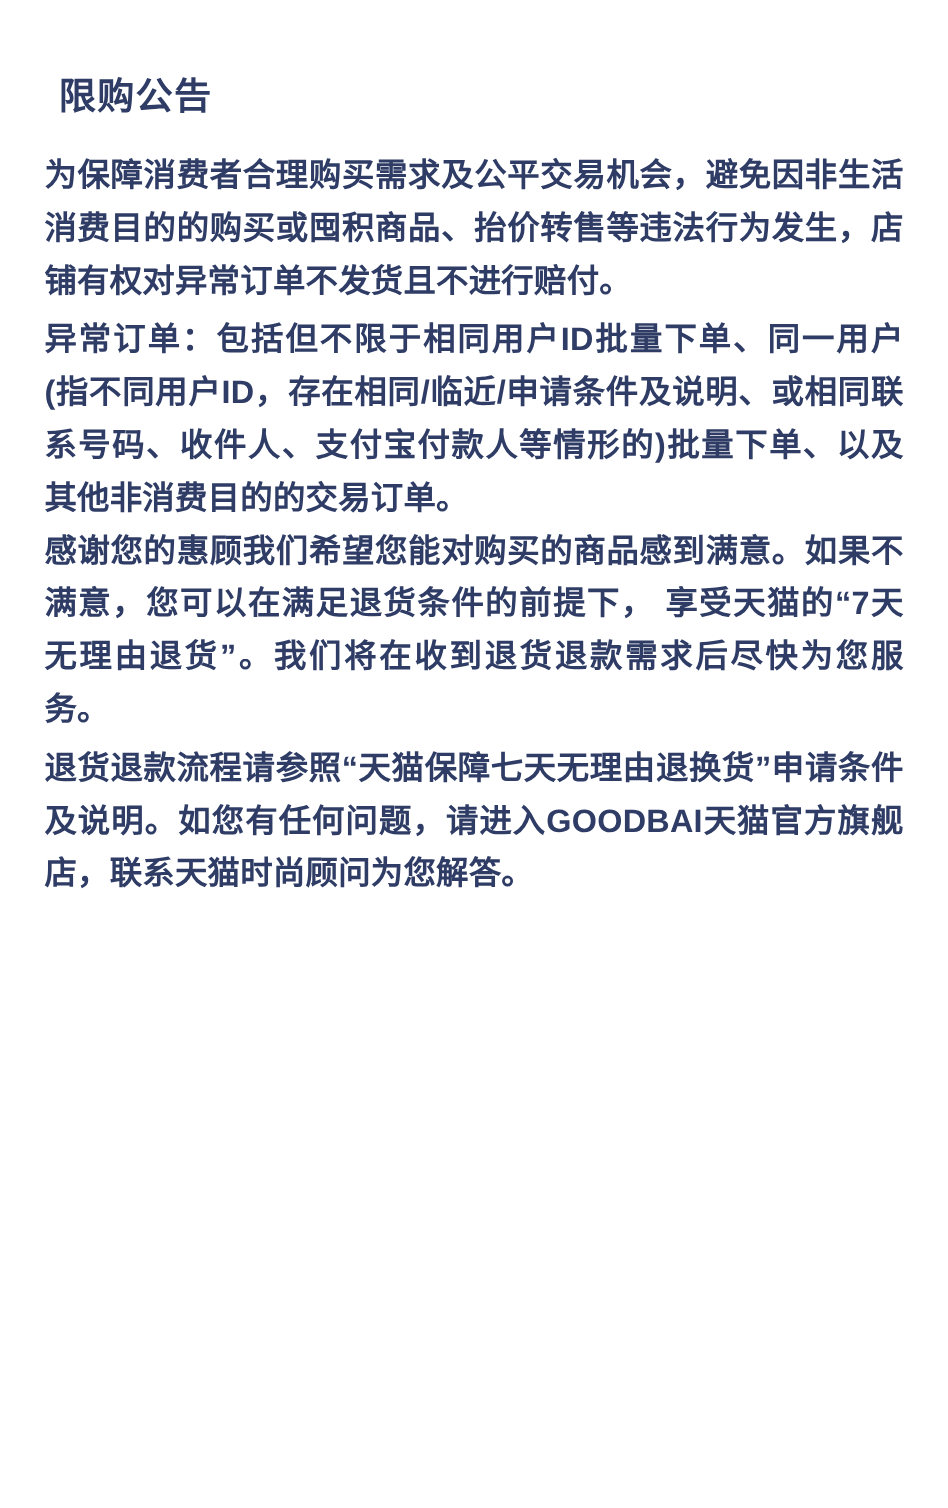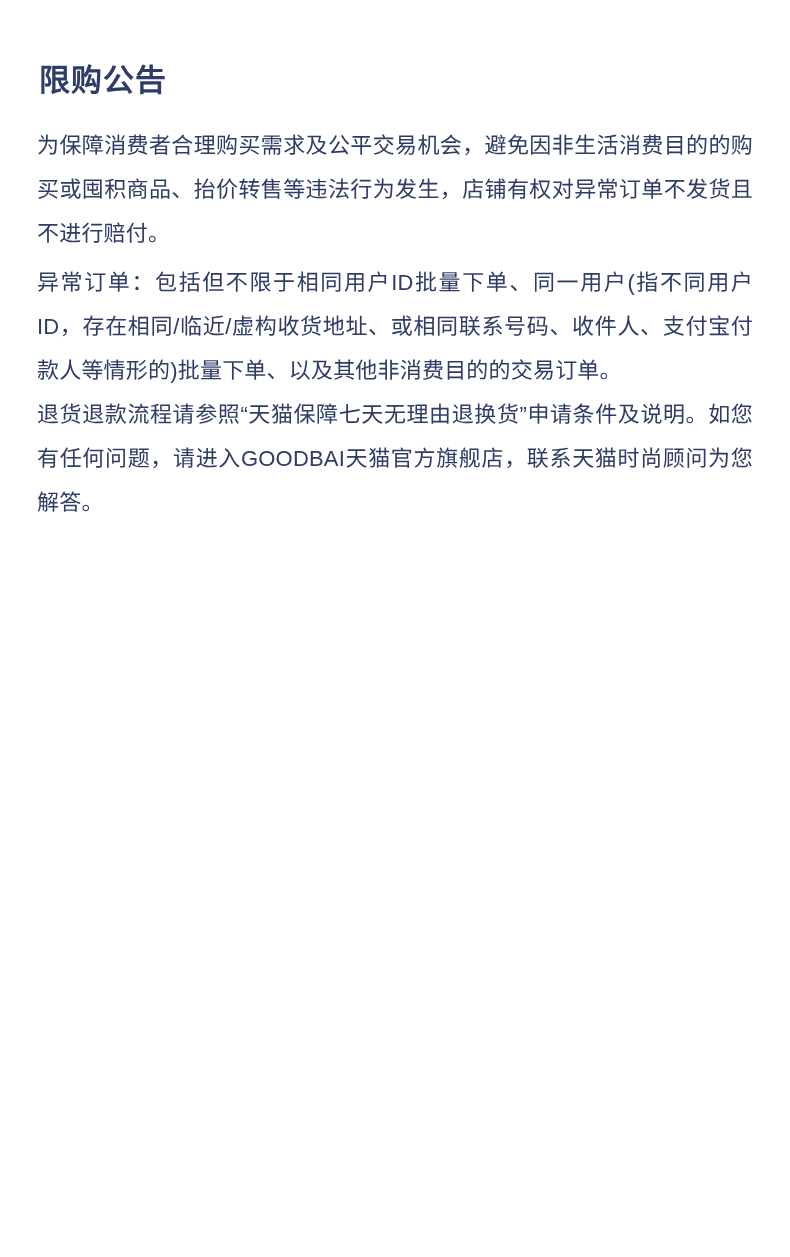--- a/index.html
+++ b/index.html
@@ -19,48 +19,50 @@
     width: 790px;
     height: 1257px;
     padding: 0 37px 60px 37px;
     background: #ffffff;
   }
   .policy-section { display: block; }
   .section-title {
     font-size: 31px;
     font-weight: 700;
     line-height: 38px;
-    margin: 2px;
+    margin: 12px;
     letter-spacing: 1px;
   }
   .policy-section.first .section-title {
     margin-top: 62px;
     margin-bottom: 24px;
   }
   .policy-section.second .section-title {
     margin-top: 150px;
     margin-bottom: 20px;
   }
   .para {
-    font-size: 22px;
+    font-size: 27px;
     line-height: 44px;
     margin: 0 0 5px 0;
     text-align: justify;
     letter-spacing: 0.2px;
+    font-weight: bold;
   }
   .para:last-child { margin-bottom: 0; }
 </style>
 </head>
 <body style="background: rgb(255, 255, 255);">
 
 <div class="page">
 
   <section class="policy-section first">
     <h2 class="section-title">限购公告</h2>
     <p class="para">为保障消费者合理购买需求及公平交易机会，避免因非生活消费目的的购买或囤积商品、抬价转售等违法行为发生，店铺有权对异常订单不发货且不进行赔付。</p>
-    <p class="para">异常订单：包括但不限于相同用户ID批量下单、同一用户(指不同用户ID，存在相同/临近/虚构收货地址、或相同联系号码、收件人、支付宝付款人等情形的)批量下单、以及其他非消费目的的交易订单。</p>
+    <p class="para">异常订单：包括但不限于相同用户ID批量下单、同一用户(指不同用户ID，存在相同/临近/申请条件及说明、或相同联系号码、收件人、支付宝付款人等情形的)批量下单、以及其他非消费目的的交易订单。</p>
   </section>
 
   <section class="policy-section second">
+    <p class="para">感谢您的惠顾我们希望您能对购买的商品感到满意。如果不满意，您可以在满足退货条件的前提下， 享受天猫的“7天无理由退货”。我们将在收到退货退款需求后尽快为您服务。</p>
     <p class="para">退货退款流程请参照“天猫保障七天无理由退换货”申请条件及说明。如您有任何问题，请进入GOODBAI天猫官方旗舰店，联系天猫时尚顾问为您解答。</p>
   </section>
 
 </div>
 
 </body></html>

